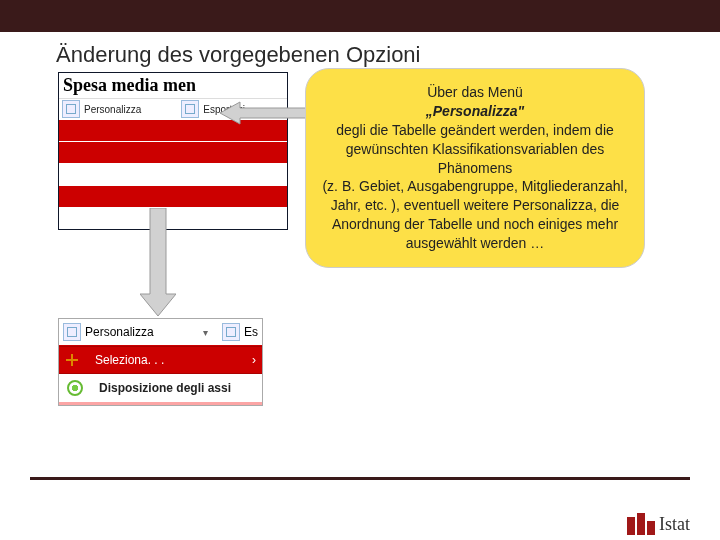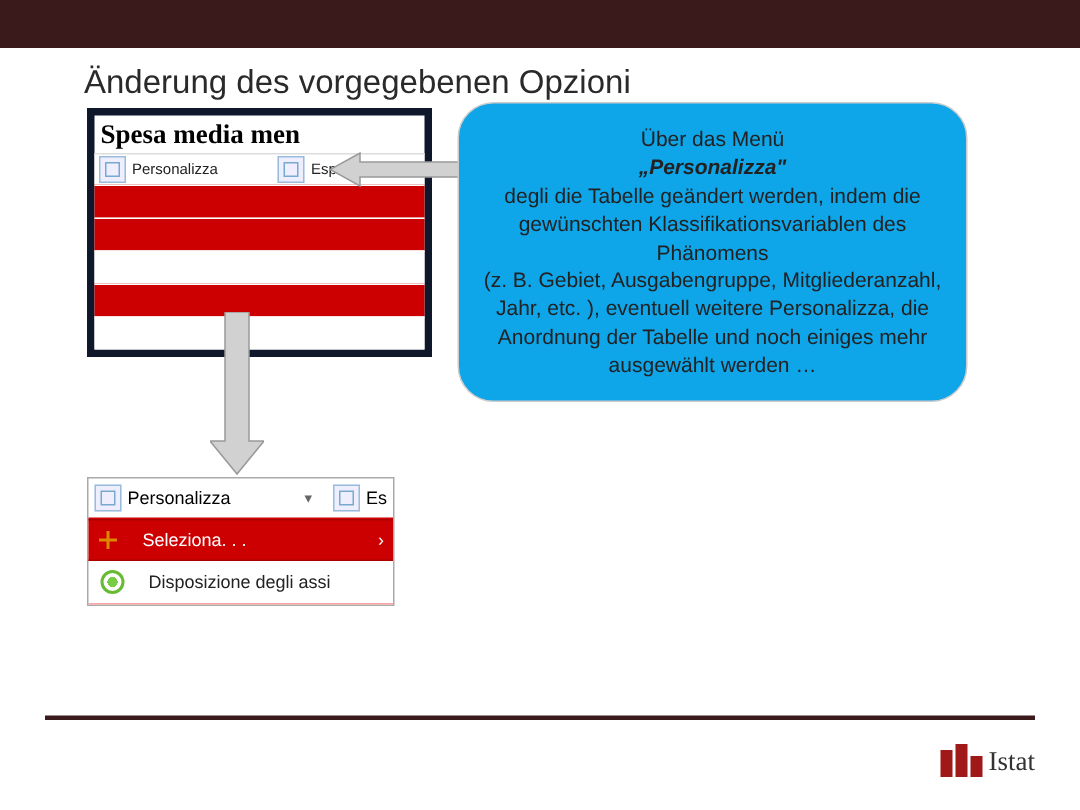--- a/index.html
+++ b/index.html
@@ -1,64 +1,64 @@
 <!DOCTYPE html>
 <html><head>
 <meta charset="utf-8">
 <style>
   * { margin: 0; padding: 0; box-sizing: border-box; }
   body { width: 720px; height: 540px; font-family: Verdana, Arial, sans-serif; background: #fff; position: relative; }
   .top-bar { width: 100%; height: 32px; background: #3a1a1a; }
   .slide-title { font-size: 22px; color: #2a2a2a; padding: 10px 0 0 56px; font-weight: 400; }
   .content { position: relative; padding: 12px 30px 0 58px; }
   
-  .table-preview { position: absolute; left: 58px; top: 4px; width: 230px; border: 5px solid #0f172a; background: #fff; }
+  .table-preview { position: absolute; left: 58px; top: 4px; width: 230px; border: 1px solid #0f172a; background: #fff; }
   .table-preview .hdr { font-family: "Times New Roman", serif; font-weight: bold; font-size: 18px; color: #000; padding: 2px 4px; }
   .table-preview .toolbar-row { display: flex; gap: 40px; border-top: 1px solid #ccc; background: #fff; padding: 1px 3px; font-size: 10px; align-items: center; border-top:1px solid #ddd; }
   .mini-icon { width: 14px; height: 14px; display: inline-block; margin-right: 2px; vertical-align: middle; }
   .toolbar-item { display:flex; align-items:center; gap:2px;}
   .toolbar-item span{color:#222;font-size:10px;}
   .red-rows .row { height: 22px; background: #c00; border-top: 1px solid #fff; }
   .red-rows .row.w { background: #fff; }
   
   .arrow { position: absolute; left: 220px; top: 32px; }
   .arrow-down { position: absolute; left: 140px; top: 140px; }
   
   .callout {
     position: absolute; left: 305px; top: 0px; width: 340px;
-    background: #0ea5e9; border: 1px solid #ccc; border-radius: 24px;
+    background: #fde047; border: 1px solid #ccc; border-radius: 24px;
     padding: 14px 16px; font-size: 14px; color: #222; text-align: center;
     line-height: 1.35;
   }
   .callout .em { font-style: italic; font-weight: bold; }
   .callout .bold { font-weight: normal; }
   
   .menu-expanded {
     position: absolute; left: 58px; top: 250px; width: 205px;
     border: 1px solid #aaa; background: #fff; font-size: 12px;
   }
   .menu-expanded .top { display: flex; align-items:center; padding: 4px 4px; gap: 4px; border-bottom: 1px solid #c00; }
   .menu-expanded .top .caret { margin-left: auto; margin-right:6px; color:#666; font-size:10px;}
   .menu-expanded .row { display: flex; align-items: center; gap: 16px; padding: 6px 6px; color: #222; }
   .menu-expanded .row.red { background: #c00; color: #fff; border-top:1px solid #a00; border-bottom:1px solid #a00;}
   .menu-expanded .row.red .chev { margin-left:auto; color:#fff;}
-  .menu-expanded .row.sub { padding-left: 8px; border-bottom:1px solid #fca5a5;}
+  .menu-expanded .row.sub { padding-left: 8px; border-bottom:3px solid #fca5a5;font-weight:bold;}
   .menu-expanded .row.compact { padding-top:3px; padding-bottom:3px;}
   .icon-box { width: 18px; height: 18px; display:inline-block; background:#eef; border:1px solid #9bd; position:relative;}
   .icon-box::after{content:"";position:absolute;inset:3px;border:1px solid #7ac;}
   .icon-plus { width: 14px; height:14px; display:inline-block; position:relative;}
   .icon-plus::before,.icon-plus::after{content:"";position:absolute;background:#d80;}
   .icon-plus::before{left:6px;top:1px;width:2px;height:12px;}
   .icon-plus::after{top:6px;left:1px;height:2px;width:12px;}
   .icon-gear-green{ width:16px;height:16px;display:inline-block;border-radius:50%;background:radial-gradient(circle,#7c4 40%,#fff 41%);border:2px solid #6b3;}
   .icon-grid{width:18px;height:18px;display:inline-block;background:linear-gradient(#fff,#fff);border:1px solid #7ac;background-image:linear-gradient(#7ac 1px,transparent 1px),linear-gradient(90deg,#7ac 1px,transparent 1px);background-size:6px 6px;}
   .icon-gear{width:16px;height:16px;display:inline-block;border-radius:50%;background:#ccd;border:2px solid #99a;}
   
   .bottom-rule { position:absolute; left:30px; right:30px; bottom:60px; border-top:3px solid #3a1a1a;}
-  .logo { position:absolute; right:30px; bottom:22px; display:flex; align-items:center; gap:4px;margin-left:44px;}
+  .logo { position:absolute; right:30px; bottom:5px; display:flex; align-items:center; gap:4px;margin-left:44px;}
   .logo .bars{display:flex;gap:2px;align-items:flex-end;}
   .logo .bars span{display:block;width:8px;background:#a01818;}
   .logo .bars span:nth-child(1){height:18px;}
   .logo .bars span:nth-child(2){height:22px;}
   .logo .bars span:nth-child(3){height:14px;}
   .logo .txt{font-size:18px;color:#333;font-family:Georgia,serif;}
 </style>
 </head>
 <body>
 

